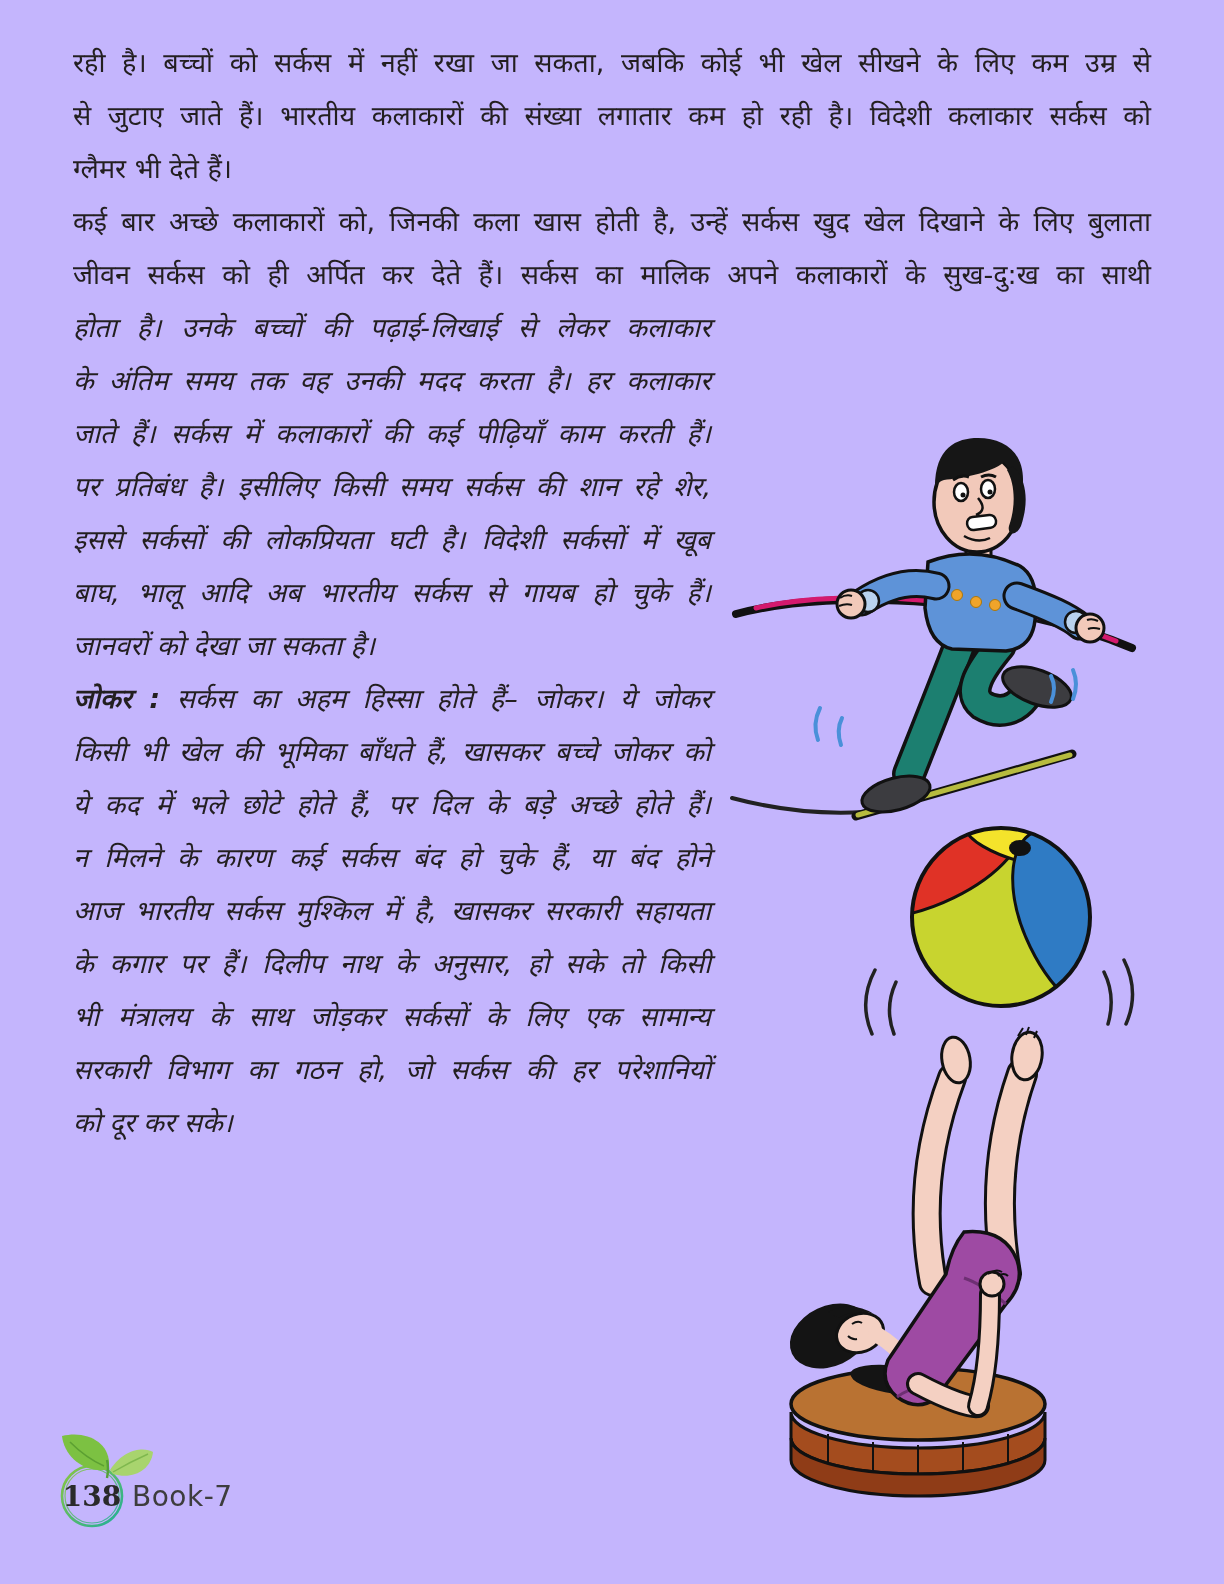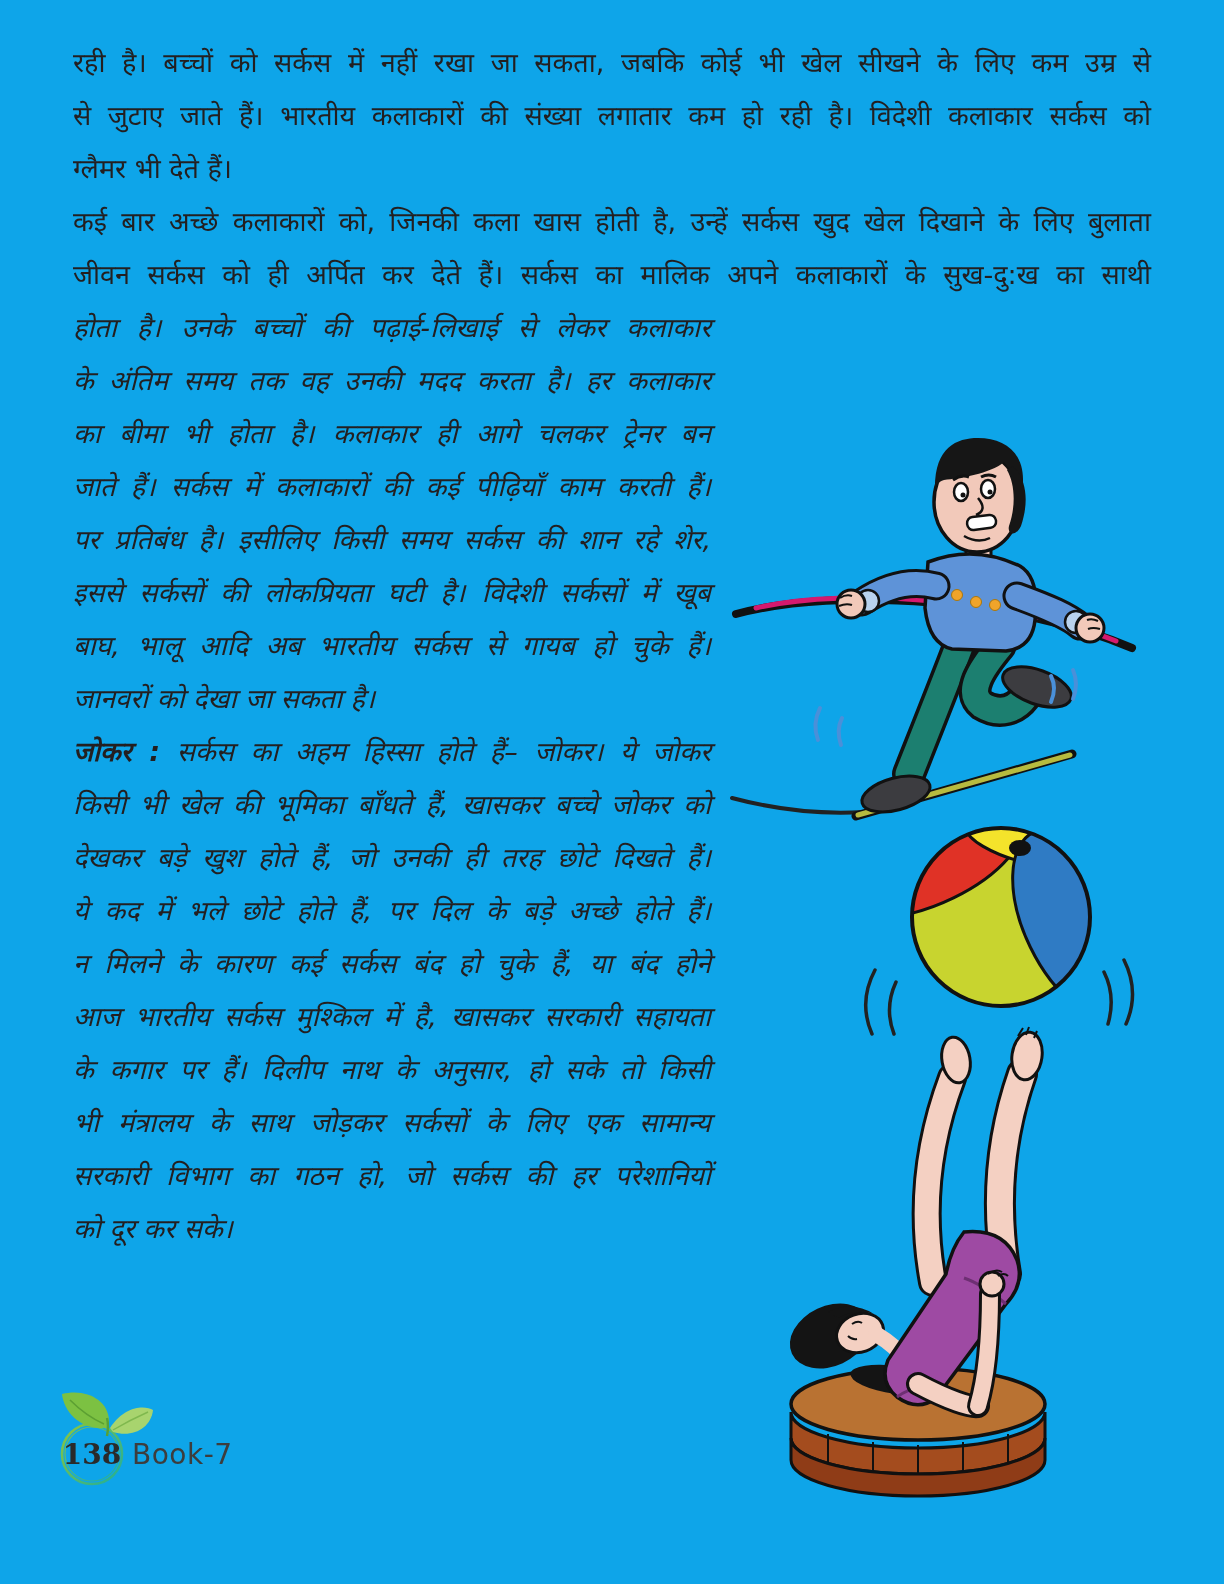--- a/index.html
+++ b/index.html
@@ -1,19 +1,19 @@
 <!DOCTYPE html>
 <html lang="hi"><head>
 <meta charset="utf-8">
 <style>
   html,body{margin:0;padding:0;}
   .page{
     position:relative;
     width:1224px;height:1584px;
-    background:#0ea5e9;
+    background:#c4b5fd;
     overflow:hidden;
     font-family:"DejaVu Sans", sans-serif;
     color:#231f20;
   }
   .article{
     position:absolute;left:73px;top:36px;
   }
   .para{margin:0;}
   .line{
     font-size:27px;
@@ -21,21 +21,21 @@
     text-align:justify;
     text-align-last:justify;
     white-space:nowrap-; 
     color:#231f20;
   }
   .para.wide .line{width:1078px;}
   .para.narrow .line{width:638px;font-style:italic;}
   .line.last-left{text-align-last:left;}
   .lead{font-weight:bold;}
   .illus{position:absolute;}
-  .footer{position:absolute;left:50px;top:1388px;width:260px;height:120px;}
+  .footer{position:absolute;left:50px;top:1430px;width:260px;height:120px;}
   .book-label{
     position:absolute;left:82px;top:50px;
     font-size:28px;color:#3d3d3d;letter-spacing:.5px;
     font-family:"DejaVu Sans", sans-serif;
   }
 </style>
 </head>
 <body>
 
 <div class="page">
@@ -46,33 +46,31 @@
         <div class="line">से जुटाए जाते हैं। भारतीय कलाकारों की संख्या लगातार कम हो रही है। विदेशी कलाकार सर्कस को</div>
         <div class="line last-left">ग्लैमर भी देते हैं।</div>
       </div>
       <div class="para wide">
         <div class="line">कई बार अच्छे कलाकारों को, जिनकी कला खास होती है, उन्हें सर्कस खुद खेल दिखाने के लिए बुलाता</div>
         <div class="line">जीवन सर्कस को ही अर्पित कर देते हैं। सर्कस का मालिक अपने कलाकारों के सुख-दु:ख का साथी</div>
       </div>
       <div class="para narrow">
         <div class="line">होता है। उनके बच्चों की पढ़ाई-लिखाई से लेकर कलाकार</div>
         <div class="line">के अंतिम समय तक वह उनकी मदद करता है। हर कलाकार</div>
-        <div class="line">का बीमा भी होता है। कलाकार ही आगे चलकर ट्रेनर बन</div>
         <div class="line">जाते हैं। सर्कस में कलाकारों की कई पीढ़ियाँ काम करती हैं।</div>
       </div>
       <div class="para narrow">
         <div class="line">पर प्रतिबंध है। इसीलिए किसी समय सर्कस की शान रहे शेर,</div>
         <div class="line">इससे सर्कसों की लोकप्रियता घटी है। विदेशी सर्कसों में खूब</div>
         <div class="line">बाघ, भालू आदि अब भारतीय सर्कस से गायब हो चुके हैं।</div>
         <div class="line last-left">जानवरों को देखा जा सकता है।</div>
       </div>
       <div class="para narrow">
         <div class="line"><span class="lead">जोकर :</span> सर्कस का अहम हिस्सा होते हैं– जोकर। ये जोकर</div>
         <div class="line">किसी भी खेल की भूमिका बाँधते हैं, खासकर बच्चे जोकर को</div>
-        <div class="line">देखकर बड़े खुश होते हैं, जो उनकी ही तरह छोटे दिखते हैं।</div>
         <div class="line">ये कद में भले छोटे होते हैं, पर दिल के बड़े अच्छे होते हैं।</div>
       </div>
       <div class="para narrow">
         <div class="line">न मिलने के कारण कई सर्कस बंद हो चुके हैं, या बंद होने</div>
         <div class="line">आज भारतीय सर्कस मुश्किल में है, खासकर सरकारी सहायता</div>
         <div class="line">के कगार पर हैं। दिलीप नाथ के अनुसार, हो सके तो किसी</div>
         <div class="line">भी मंत्रालय के साथ जोड़कर सर्कसों के लिए एक सामान्य</div>
         <div class="line">सरकारी विभाग का गठन हो, जो सर्कस की हर परेशानियों</div>
         <div class="line last-left">को दूर कर सके।</div>
       </div>

